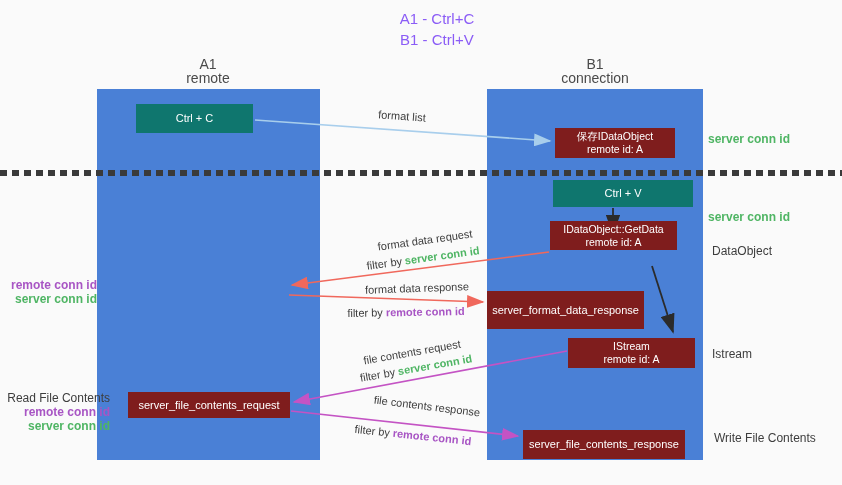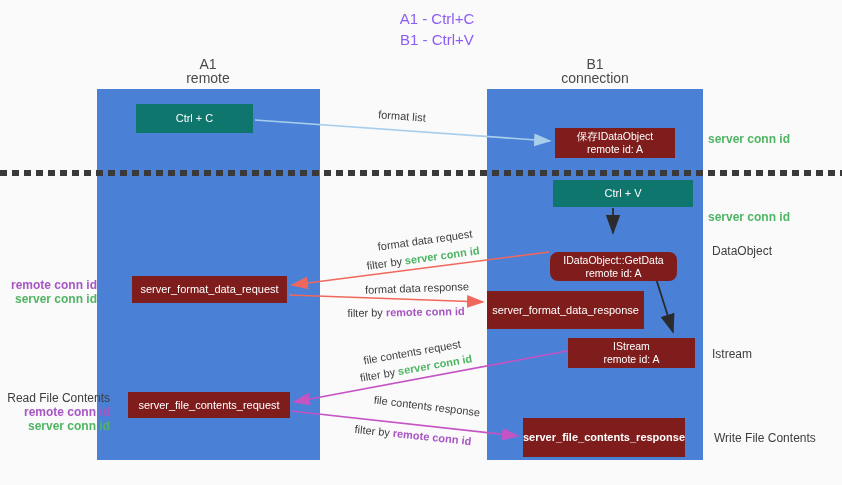--- a/index.html
+++ b/index.html
@@ -80,43 +80,40 @@
 
   <div class="node orange" style="left:555px;top:128px;width:120px;height:30px;">
     <div>保存IDataObject</div>
     <div>remote id: A</div>
   </div>
 
   <div class="node green" style="left:553px;top:180px;width:140px;height:27px;">
     <div>Ctrl + V</div>
   </div>
 
-  <div class="node orange" style="left:550px;top:252px;width:127px;height:29px;border-radius:8px;">
+  <div class="node orange" style="left:550px;top:221px;width:127px;height:29px;">
     <div>IDataObject::GetData</div>
     <div>remote id: A</div>
   </div>
 
-  <div class="node orange one-line" style="left:132px;top:276px;width:155px;height:27px;">
-    <div>server_format_data_request</div>
-  </div>
 
   <div class="node orange one-line" style="left:487px;top:291px;width:157px;height:38px;">
     <div>server_format_data_response</div>
   </div>
 
   <div class="node orange" style="left:568px;top:338px;width:127px;height:30px;">
     <div>IStream</div>
     <div>remote id: A</div>
   </div>
 
   <div class="node orange one-line" style="left:128px;top:392px;width:162px;height:26px;">
     <div>server_file_contents_request</div>
   </div>
 
-  <div class="node orange one-line" style="left:523px;top:418px;width:162px;height:39px;font-weight:bold;">
+  <div class="node orange one-line" style="left:523px;top:430px;width:162px;height:29px;">
     <div>server_file_contents_response</div>
   </div>
 
   <div class="lbl center-rot" style="left:402px;top:116px;transform:translate(-50%,-50%) rotate(4deg);">format list</div>
 
   <div class="lbl center-rot" style="left:425px;top:240px;transform:translate(-50%,-50%) rotate(-8deg);">format data request</div>
   <div class="lbl center-rot" style="left:423px;top:258px;transform:translate(-50%,-50%) rotate(-8deg);">
     <span class="filter-prefix">filter by</span><span class="txt-green">server conn id</span>
   </div>
 

